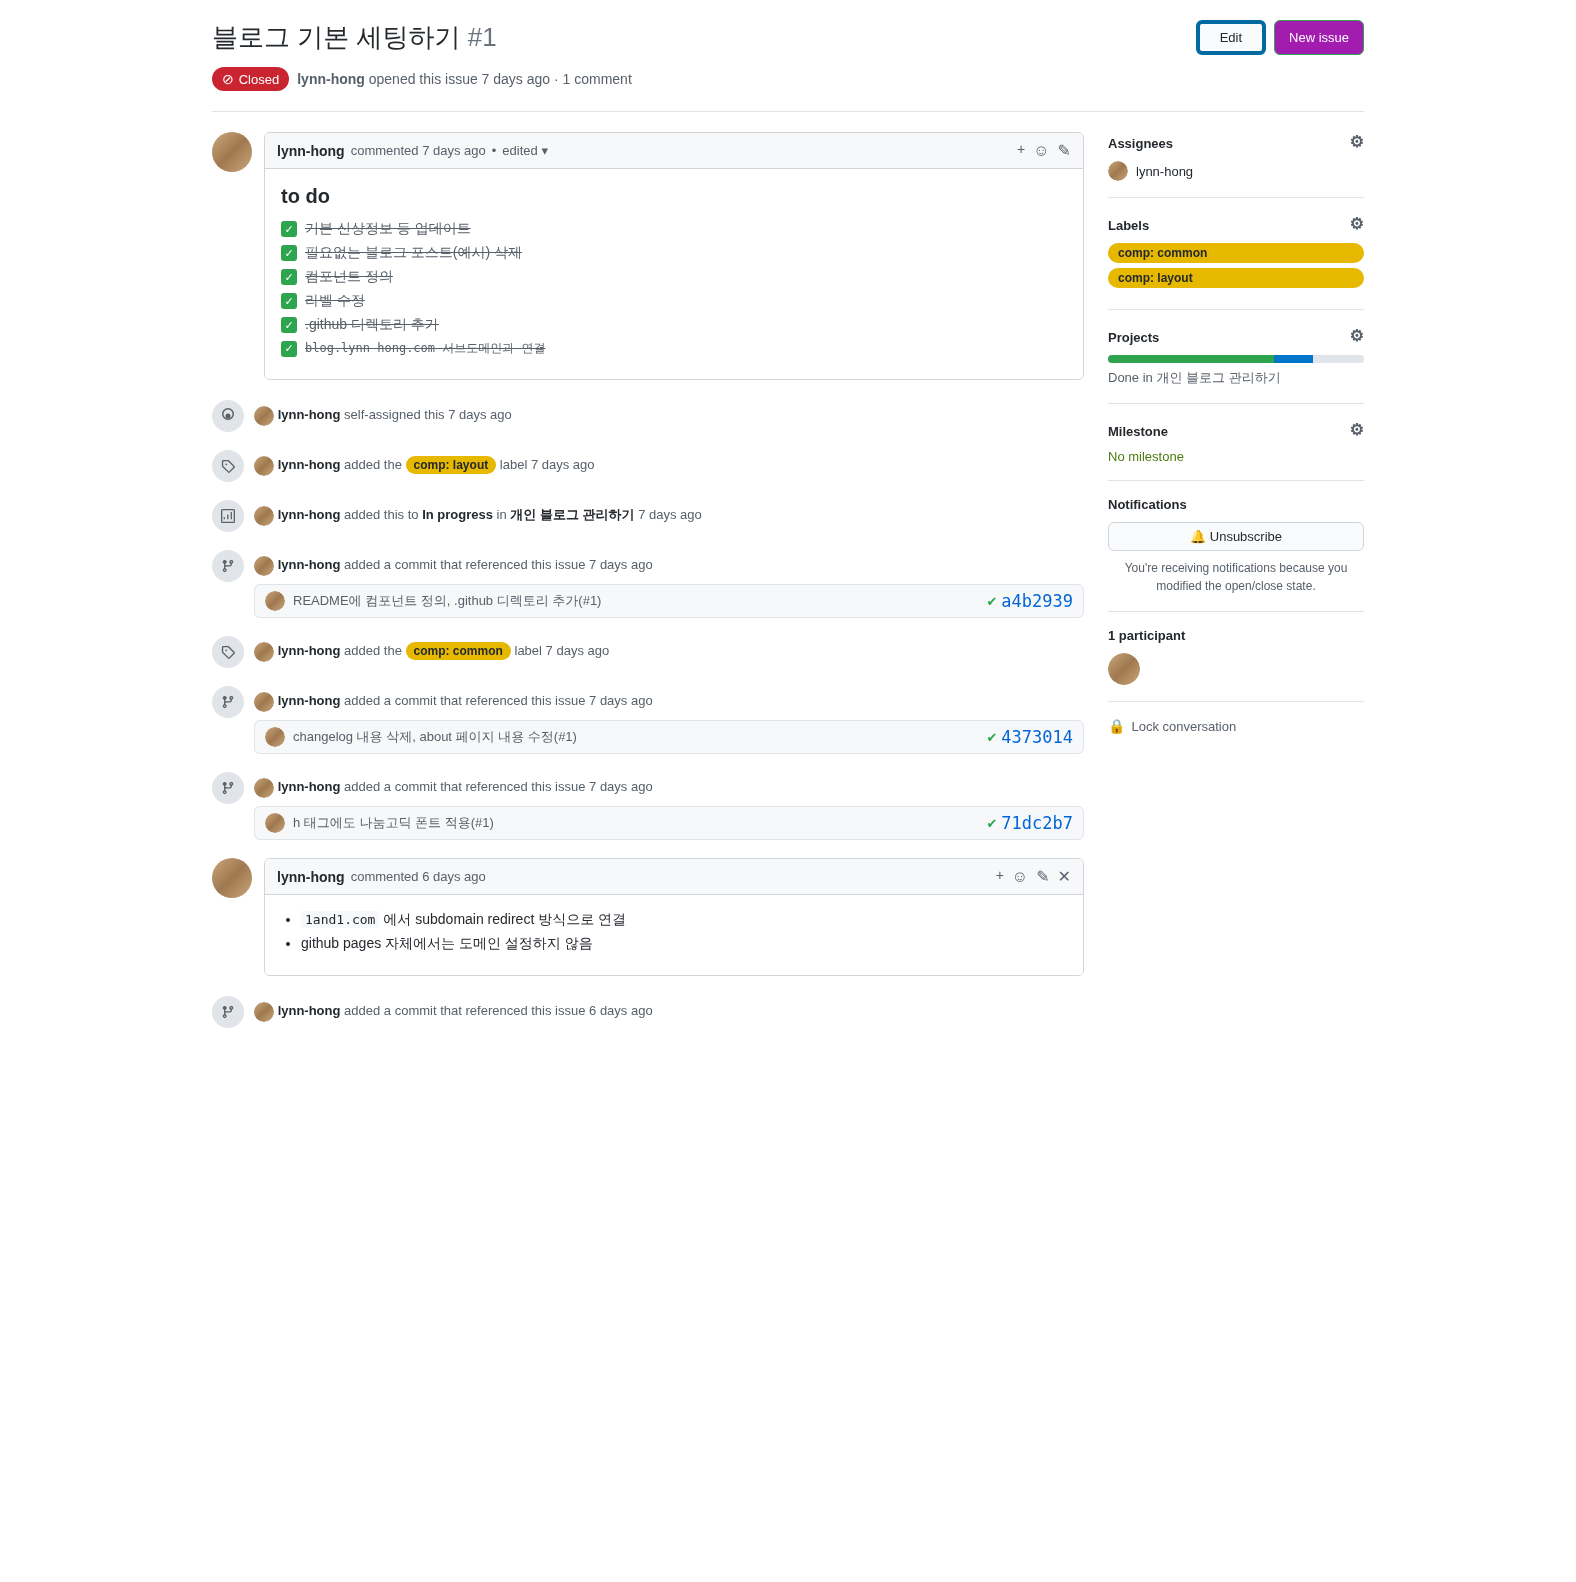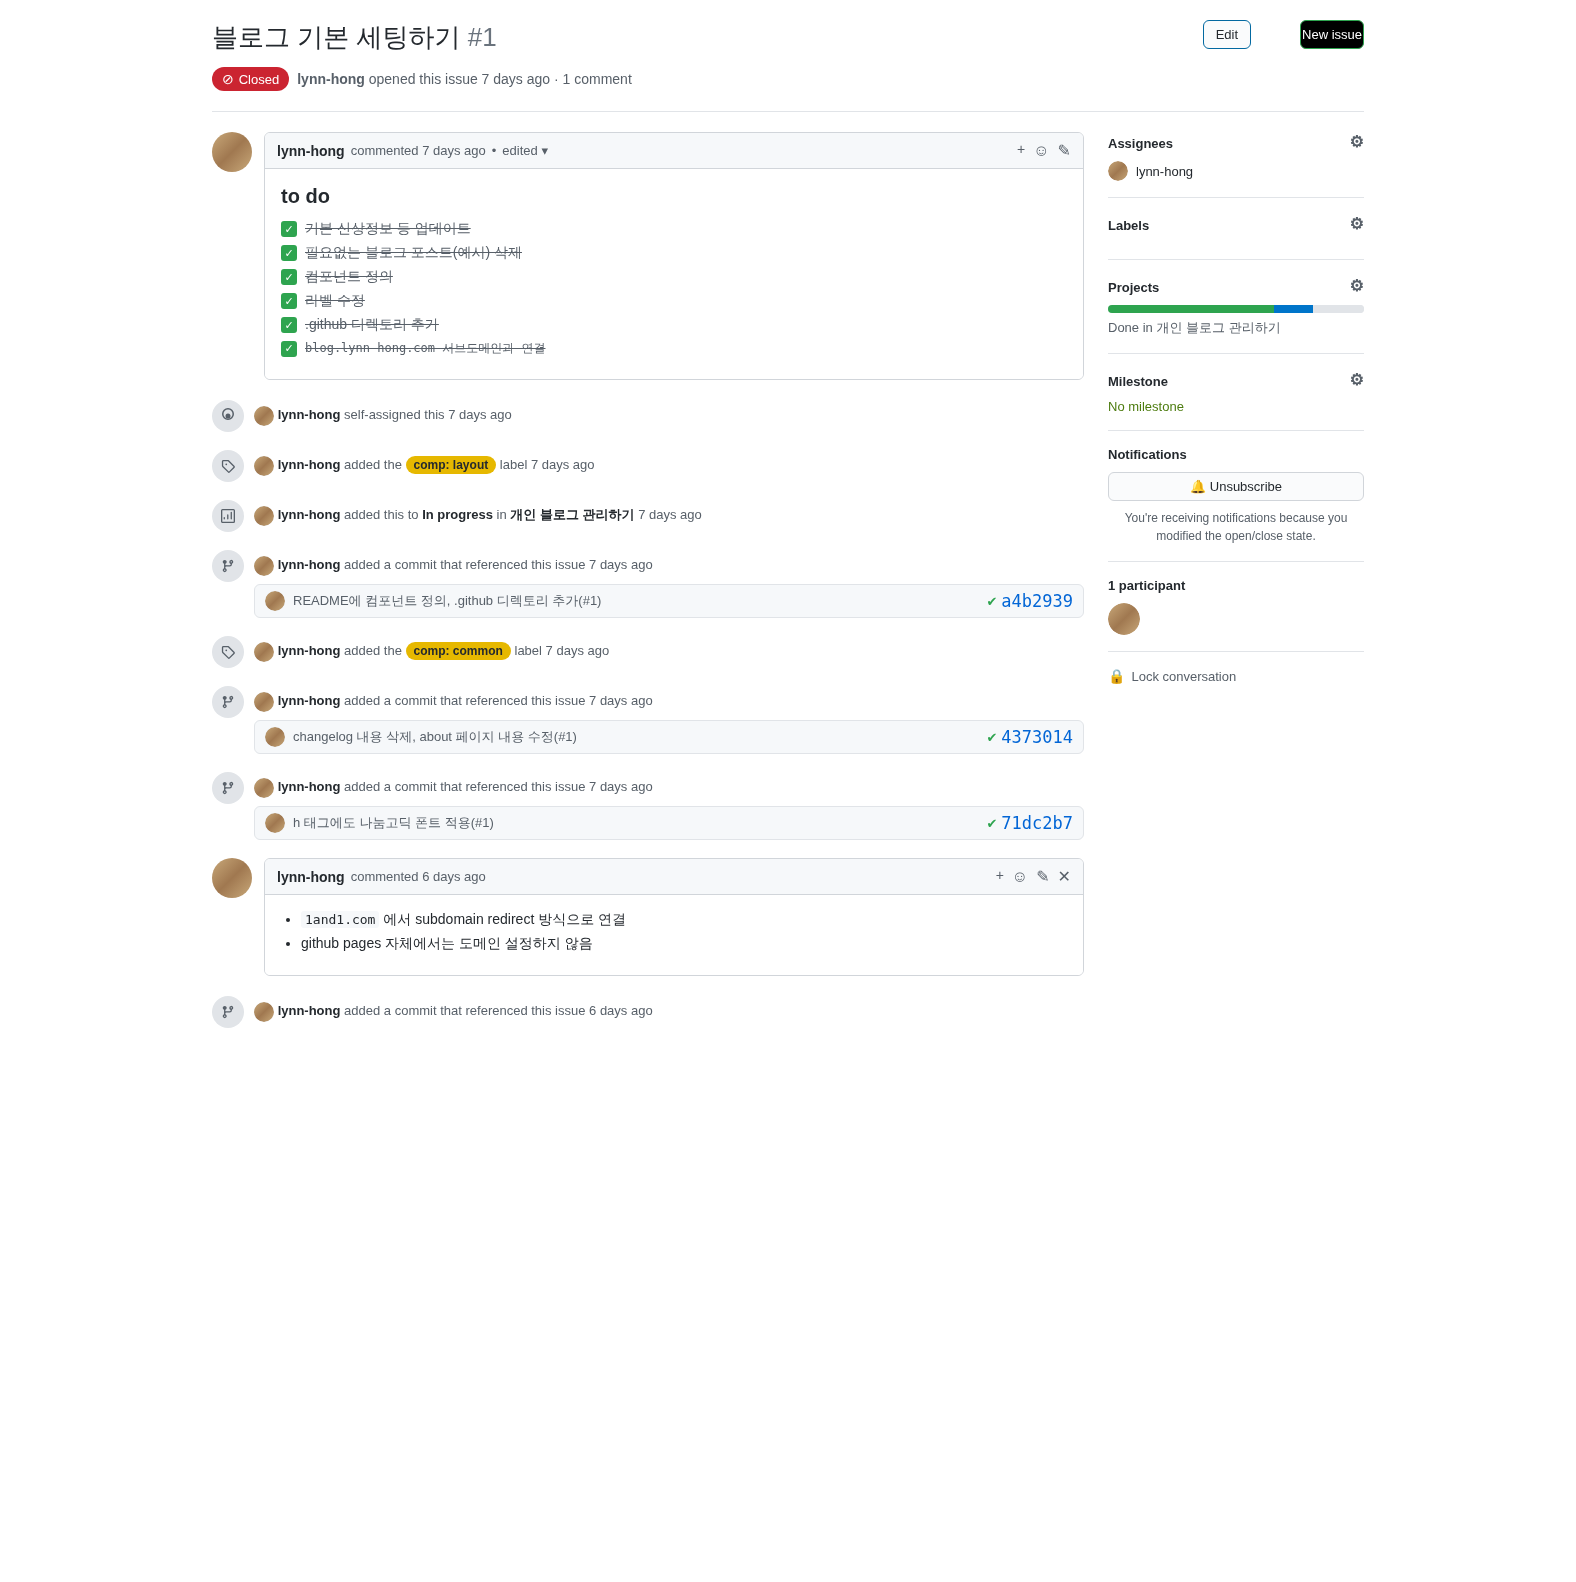--- a/index.html
+++ b/index.html
@@ -5,22 +5,22 @@
     * { box-sizing: border-box; margin: 0; padding: 0; }
     body { font-family: -apple-system, BlinkMacSystemFont, "Segoe UI", Helvetica, Arial, sans-serif; font-size: 14px; color: #24292e; background: #fff; }
     
     .page-container { max-width: 1200px; margin: 0 auto; padding: 20px 24px; }
     
     
     .issue-header { display: flex; justify-content: space-between; align-items: flex-start; margin-bottom: 12px; }
     .issue-title { font-size: 26px; font-weight: 400; color: #24292e; }
     .issue-number { color: #6a737d; font-weight: 300; }
     .header-buttons { display: flex; gap: 8px; flex-shrink: 0; }
-    .btn-edit { padding: 6px 12px; font-size: 13px; border: 1px solid #0369a1; border-radius: 6px; background: #fafbfc; cursor: pointer; color: #24292e; }
-    .btn-new-issue { padding: 6px 1px; font-size: 13px; border: 1px solid #2ea44f; border-radius: 6px; background: #000000; cursor: pointer; color: #fff; font-weight: 500; margin-left: 41px; }
+    .btn-edit { padding: 6px 20px; font-size: 13px; border: 4px solid #0369a1; border-radius: 6px; background: #fafbfc; cursor: pointer; color: #24292e; }
+    .btn-new-issue { padding: 6px 14px; font-size: 13px; border: 1px solid #2ea44f; border-radius: 6px; background: #a21caf; cursor: pointer; color: #fff; font-weight: 500; }
     
     
     .issue-status-bar { display: flex; align-items: center; gap: 8px; margin-bottom: 20px; font-size: 14px; color: #586069; }
     .badge-closed { display: flex; align-items: center; gap: 5px; background: #cb2431; color: #fff; padding: 4px 10px; border-radius: 20px; font-size: 13px; font-weight: 500; }
     .badge-closed .icon { font-size: 14px; }
     
     
     .main-layout { display: flex; gap: 24px; }
     .timeline-col { flex: 1; min-width: 0; }
     .sidebar-col { width: 256px; flex-shrink: 0; }
@@ -358,20 +358,24 @@
           </div>
           <span>lynn-hong</span>
         </div>
       </div>
 
       <div class="sidebar-section">
         <div class="sidebar-section-title">
           <span>Labels</span>
           <span class="sidebar-gear">⚙</span>
         </div>
+        <div>
+          <div class="label-tag label-common">comp: common</div>
+          <div class="label-tag label-layout">comp: layout</div>
+        </div>
       </div>
 
       <div class="sidebar-section">
         <div class="sidebar-section-title">
           <span>Projects</span>
           <span class="sidebar-gear">⚙</span>
         </div>
         <div class="progress-bar-container">
           <div class="progress-bar-fill">
             <div class="progress-green"></div>

